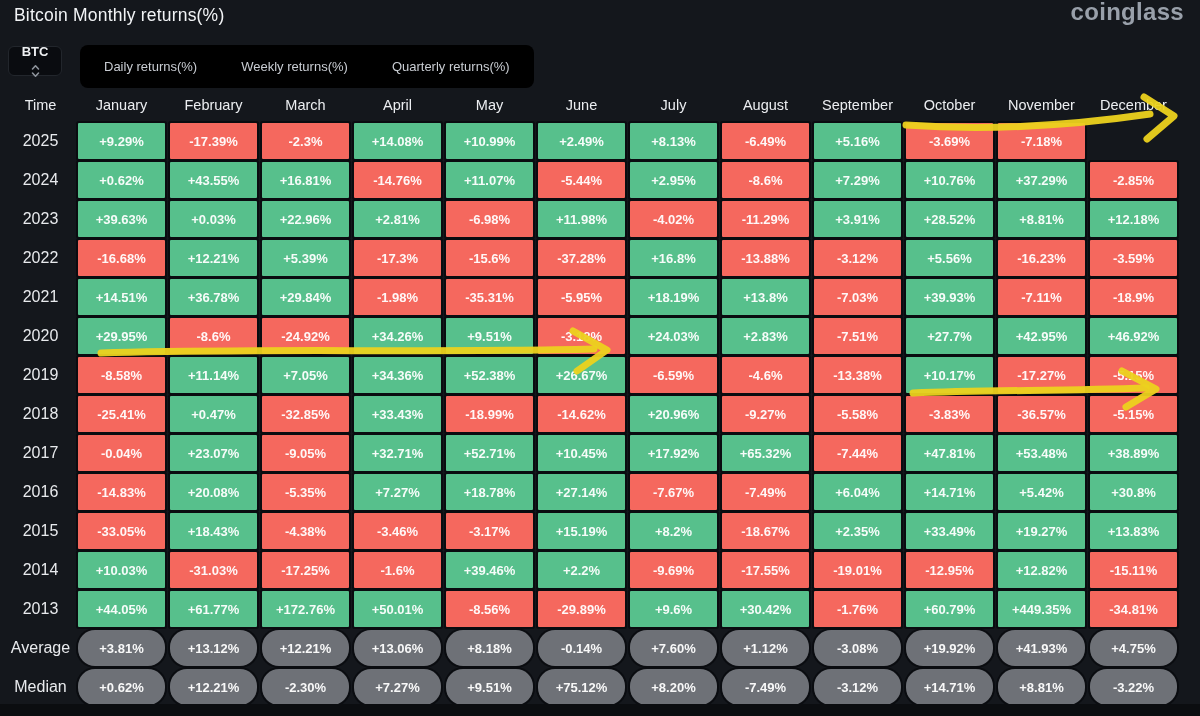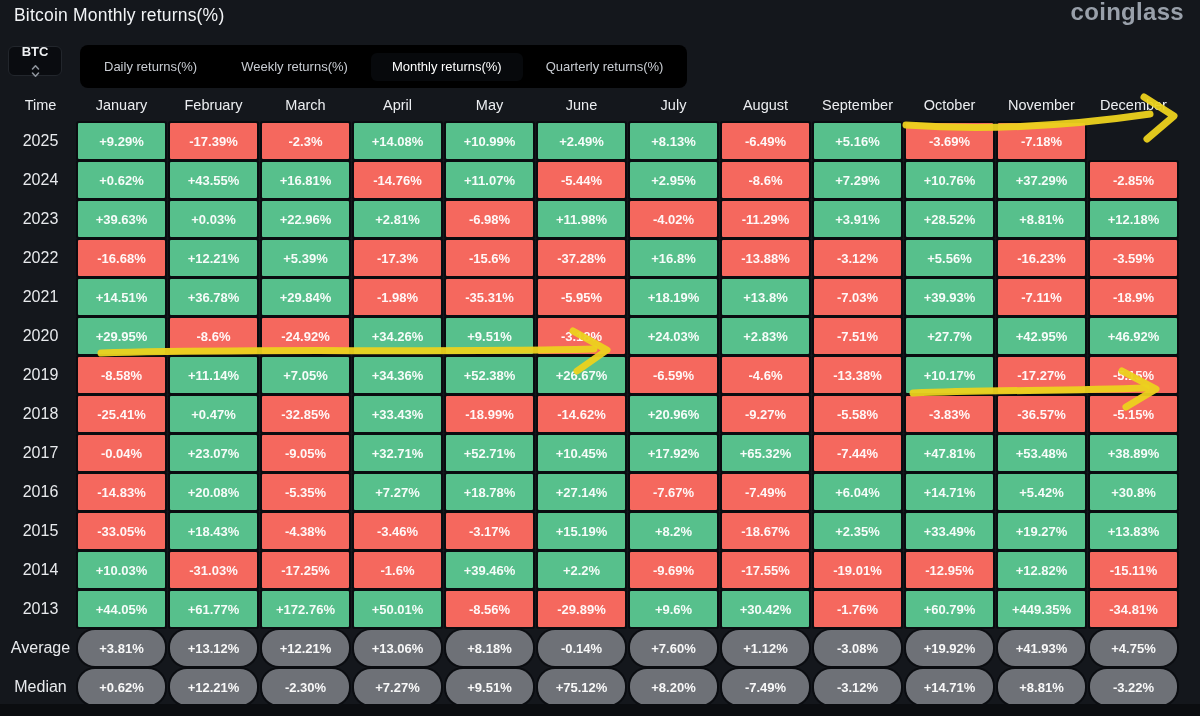--- a/index.html
+++ b/index.html
@@ -76,21 +76,20 @@
     <svg width="9" height="14" viewBox="0 0 9 14">
       <path d="M1.5 5 L4.5 1.8 L7.5 5" fill="none" stroke="#8e949c" stroke-width="1.6" stroke-linecap="round" stroke-linejoin="round"></path>
       <path d="M1.5 9 L4.5 12.2 L7.5 9" fill="none" stroke="#8e949c" stroke-width="1.6" stroke-linecap="round" stroke-linejoin="round"></path>
     </svg>
   </span>
 </div>
 
 <div class="tab-bar">
     <div class="tab">Daily returns(%)</div>
     <div class="tab">Weekly returns(%)</div>
-    <div class="tab active">Monthly returns(%)</div>
     <div class="tab">Quarterly returns(%)</div>
   </div>
 
 <div class="grid">
     <div class="colhead">Time</div>
     <div class="colhead">January</div>
     <div class="colhead">February</div>
     <div class="colhead">March</div>
     <div class="colhead">April</div>
     <div class="colhead">May</div>

